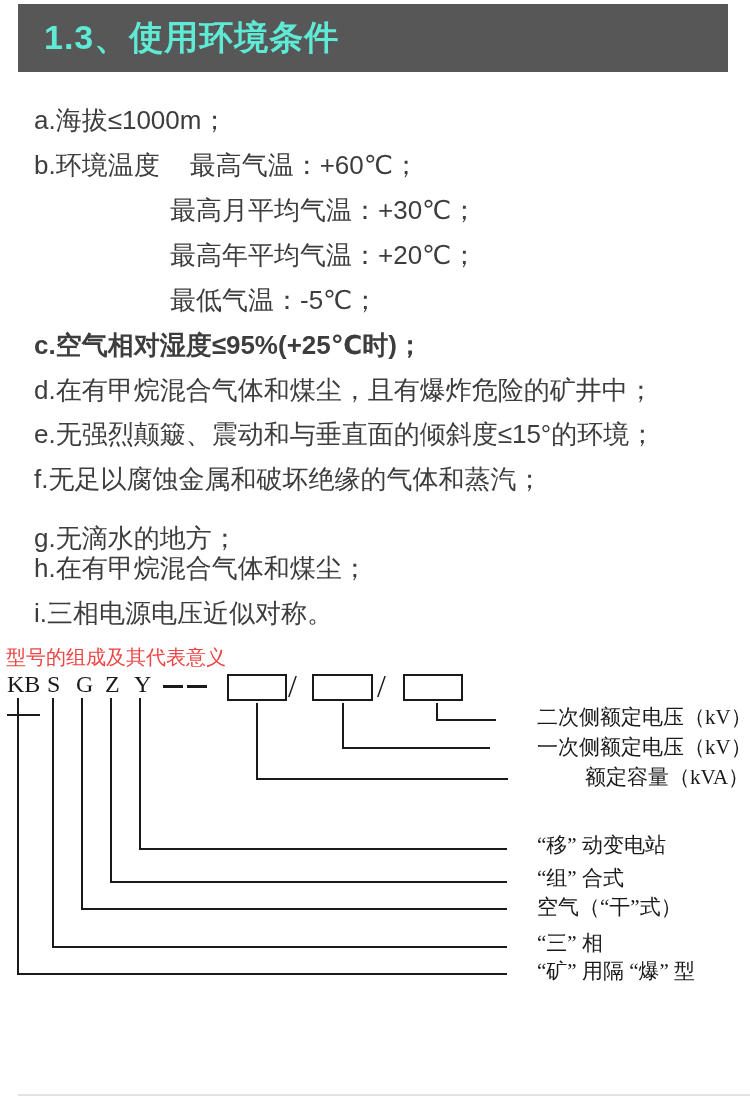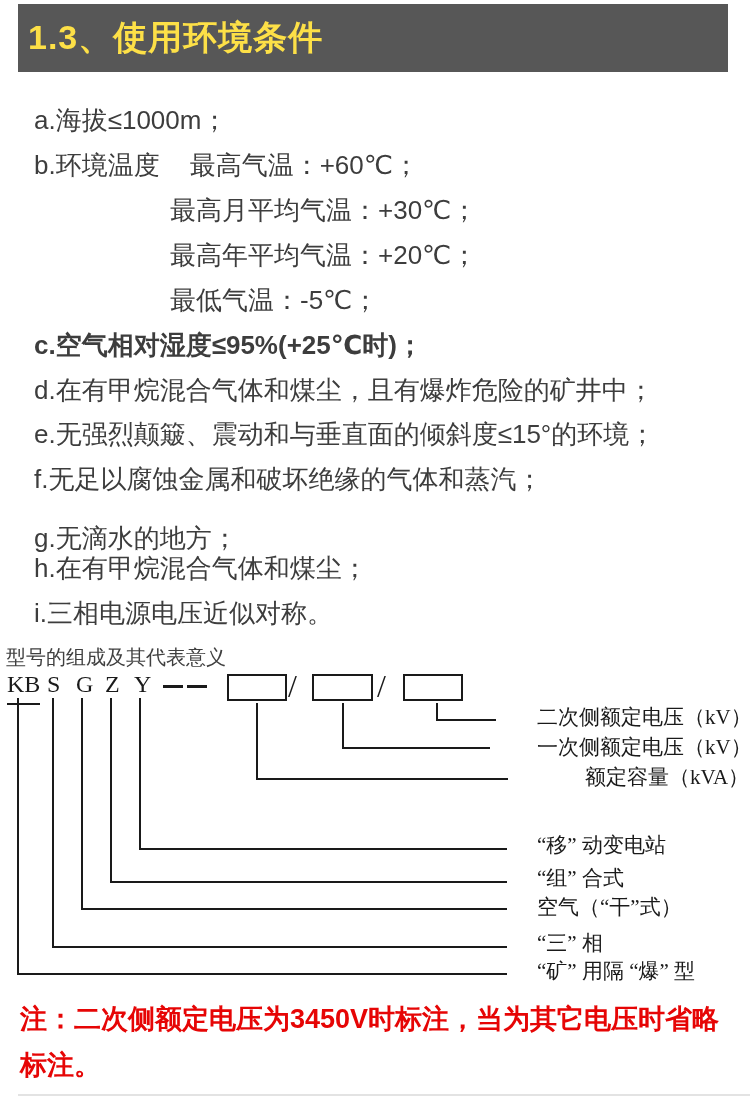--- a/index.html
+++ b/index.html
@@ -6,39 +6,39 @@
   .page{
     position:relative;width:750px;height:1101px;background:#ffffff;overflow:hidden;
     font-family:"Liberation Sans","DejaVu Sans",sans-serif;
   }
   
   .header-bar{
     position:absolute;left:18px;top:4px;width:710px;height:68px;
     background:#575757;display:flex;align-items:center;
   }
   .header-bar .title{
-    color:#fde047;font-size:34px;font-weight:bold;padding-left:10px;letter-spacing:1px;
+    color:#5eead4;font-size:34px;font-weight:bold;padding-left:26px;letter-spacing:1px;
     font-family:"Liberation Sans","DejaVu Sans",sans-serif;
   }
   
   .cond{
     position:absolute;left:34px;color:#3d3d3d;font-size:26px;white-space:nowrap;
   }
   .cond.indent{left:170px;}
   .b-val{margin-left:30px;}
   
   .dgm-title{
-    position:absolute;left:6px;top:644px;color:#404040;font-size:20px;
+    position:absolute;left:6px;top:644px;color:#ef4444;font-size:20px;
     font-family:"Liberation Serif","DejaVu Serif",serif;white-space:nowrap;
   }
   .dgm-letter{
     position:absolute;top:671px;color:#1a1a1a;font-size:24px;
     font-family:"Liberation Serif","DejaVu Serif",serif;
   }
-  .dgm-letter.u{border-bottom:2px solid #1a1a1a;padding-bottom:5px;}
+  .dgm-letter.u{border-bottom:2px solid #1a1a1a;padding-bottom:16px;}
   .dgm-box{position:absolute;top:674px;height:23px;border:2px solid #1a1a1a;background:#ffffff;}
   .dgm-slash{
     position:absolute;top:668px;color:#1a1a1a;font-size:32px;
     font-family:"Liberation Serif","DejaVu Serif",serif;
   }
   .vline{position:absolute;width:2px;background:#1a1a1a;}
   .hline{position:absolute;height:2px;background:#1a1a1a;}
   .dash{position:absolute;top:685px;height:3px;width:20px;background:#1a1a1a;}
   .dgm-label{
     position:absolute;left:537px;color:#1a1a1a;font-size:21px;white-space:nowrap;
@@ -119,17 +119,16 @@
     <div class="dgm-label" style="top:733px;">一次侧额定电压（kV）</div>
     <div class="dgm-label" style="top:763px;margin-left:48px;">额定容量（kVA）</div>
 
     <div class="dgm-label" style="top:831px;">“移” 动变电站</div>
     <div class="dgm-label" style="top:864px;">“组” 合式</div>
     <div class="dgm-label" style="top:893px;">空气（“干”式）</div>
     <div class="dgm-label" style="top:929px;">“三” 相</div>
     <div class="dgm-label" style="top:957px;">“矿” 用隔 “爆” 型</div>
   </div>
 
-  <div class="note">注：二次侧额定电压为3450V时标注，当为其它电压时省略标注。</div>
 
   <div class="bottom-rule"></div>
 
 </div>
 
 </body></html>

